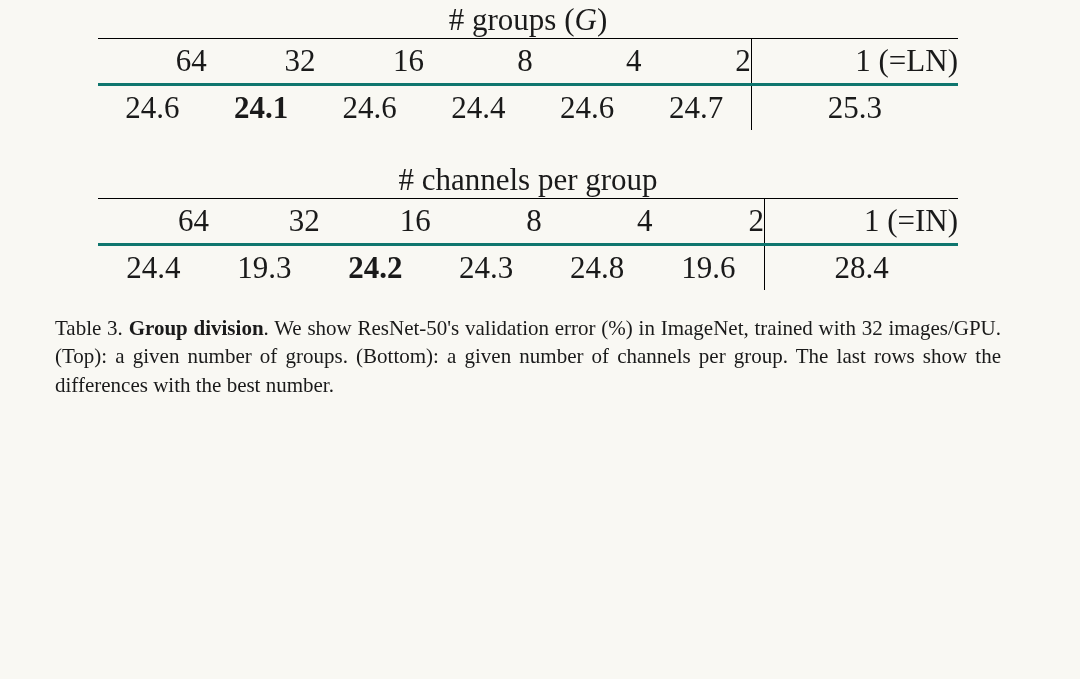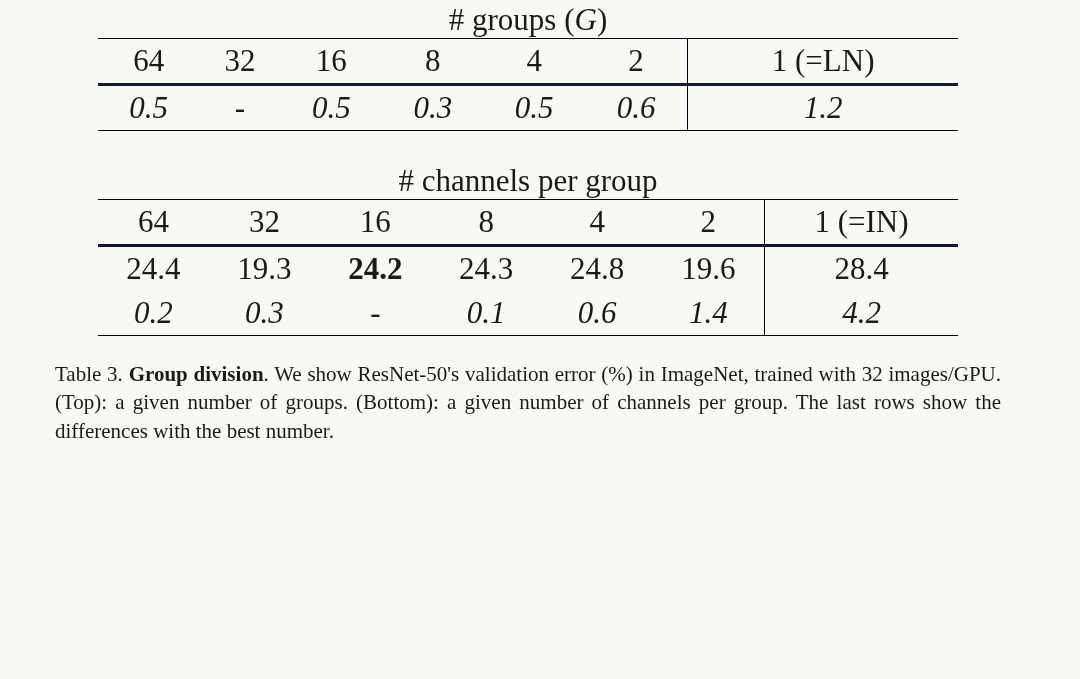--- a/index.html
+++ b/index.html
@@ -31,21 +31,22 @@
     padding: 4px 0;
     font-weight: normal;
   }
   .title-row td {
     border: none;
     padding-bottom: 0;
   }
   .title-row-top td { padding-top: 2px; }
   .hdr-row td {
     border-top: 1.5px solid #000;
-    border-bottom: 3px solid #0f172a;
+    border-bottom: 3px solid #0f766e;
+    text-align: right;
   }
   .hdr-row td.last-col,
   .data-row td.last-col,
   .diff-row td.last-col {
     border-left: 1.5px solid #000;
   }
   .diff-row td {
     border-bottom: 1.5px solid #000;
     font-style: italic;
   }
@@ -76,28 +77,28 @@
       </tr>
       <tr class="hdr-row">
         <td>64</td>
         <td>32</td>
         <td>16</td>
         <td>8</td>
         <td>4</td>
         <td>2</td>
         <td class="last-col nowrap">1 (=LN)</td>
       </tr>
-      <tr class="diff-row">
-        <td>0.5</td>
-        <td>-</td>
-        <td>0.5</td>
-        <td>0.3</td>
-        <td>0.5</td>
-        <td>0.6</td>
-        <td class="last-col">1.2</td>
+      <tr class="data-row">
+        <td>24.6</td>
+        <td class="bold">24.1</td>
+        <td>24.6</td>
+        <td>24.4</td>
+        <td>24.6</td>
+        <td>24.7</td>
+        <td class="last-col">25.3</td>
       </tr>
     </tbody>
       </table>
   </div>
 
   <div style="height:28px"></div>
 
   <div class="tbl-wrap">
     <table>
       <tbody>
@@ -115,29 +116,20 @@
       </tr>
       <tr class="data-row">
         <td>24.4</td>
         <td>19.3</td>
         <td class="bold">24.2</td>
         <td>24.3</td>
         <td>24.8</td>
         <td>19.6</td>
         <td class="last-col">28.4</td>
       </tr>
-      <tr class="diff-row">
-        <td>0.2</td>
-        <td>0.3</td>
-        <td>-</td>
-        <td>0.1</td>
-        <td>0.6</td>
-        <td>1.4</td>
-        <td class="last-col">4.2</td>
-      </tr>
     </tbody>
       </table>
   </div>
 
   <p class="caption">
     <span>Table 3. </span><span class="bold">Group division</span><span>. We show ResNet-50's validation error (%) in ImageNet, trained with 32 images/GPU. (Top): a given number of groups. (Bottom): a given number of channels per group. The last rows show the differences with the best number.</span>
   </p>
 
 </div>
 

